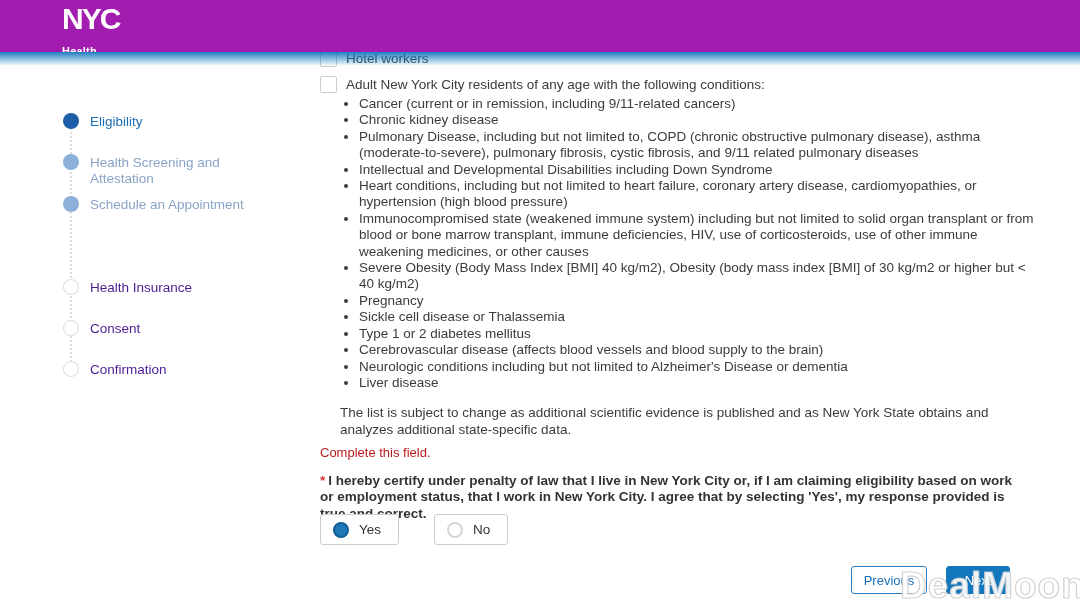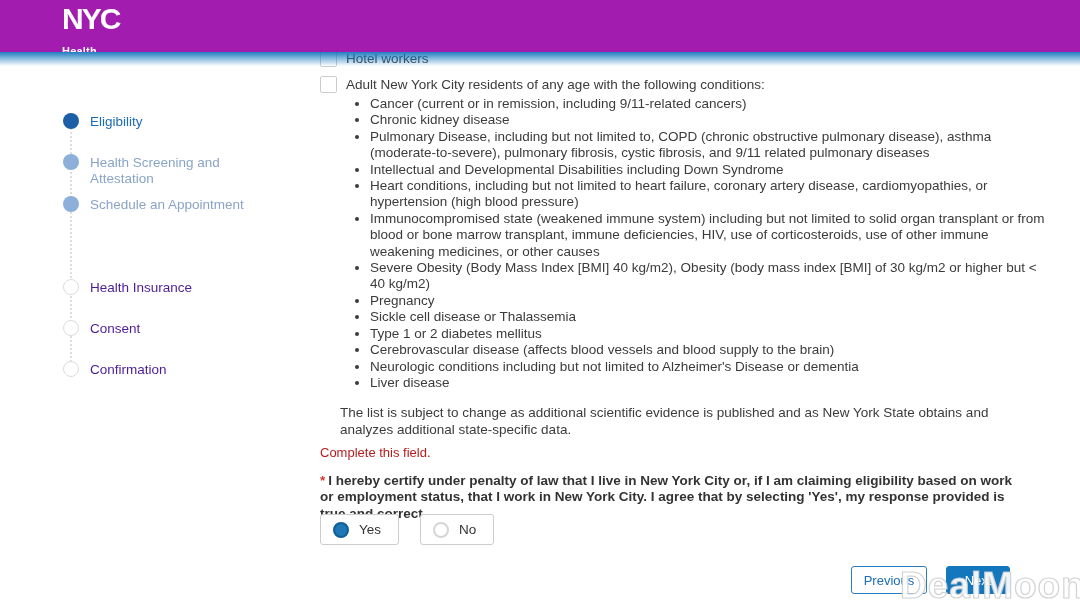--- a/index.html
+++ b/index.html
@@ -26,27 +26,27 @@
   .step.active .lbl{color:#1b6cb3;}
   .step.visited .lbl{color:#8aa4c6;}
   .step.future .lbl{color:#4c1d95;}
   .s0{top:113px}.s1{top:154px}.s2{top:196px}.s3{top:237px}.s4{top:279px}.s5{top:320px}.s6{top:361px}
   
   .content{position:absolute;left:320px;top:0;width:715px;font-size:13.5px;z-index:1;}
   .chk-row{position:absolute;left:0;display:flex;gap:9px;align-items:flex-start;}
   .r1{top:50px}.r2{top:76px}
   .checkbox{width:15px;height:15px;border:1px solid #ccc;border-radius:2px;background:#fff;flex:0 0 auto;cursor:pointer;}
   .chk-lbl{line-height:16px;padding-top:1px;}
-  .conditions{position:absolute;top:96px;left:32px;width:678px;margin:0;padding:0 0 0 18px;}
+  .conditions{position:absolute;top:96px;left:21px;width:678px;margin:0;padding:0 0 0 18px;}
   .conditions li{line-height:16.4px;}
   .note{position:absolute;top:405px;left:20px;width:662px;line-height:16.6px;}
   .error{position:absolute;top:445px;left:0;color:#b91c1c;font-size:13px;}
   .cert{position:absolute;top:473px;left:0;width:700px;font-weight:700;color:#333;line-height:16.3px;}
   .star{color:#cf3a32;margin-right:3px;}
-  .opt-row{position:absolute;top:514px;left:0;display:flex;gap:21px;}
+  .opt-row{position:absolute;top:514px;left:0;display:flex;gap:35px;}
   .opt{display:flex;align-items:center;gap:10px;border:1px solid #ccc;border-radius:3px;background:#fff;
        padding:0 17px 0 12px;height:29px;font-size:13.5px;color:#333;cursor:pointer;}
   .radio{width:12px;height:12px;border-radius:50%;box-sizing:content-box;}
   .radio.sel{background:#1d78b5;border:2px solid #0f5e96;}
   .radio.unsel{background:#fff;border:2px solid #d5d5d5;}
   
   .btn{position:absolute;top:566px;height:28px;border-radius:3px;font-size:13px;font-family:"Liberation Sans",sans-serif;cursor:pointer;z-index:15;}
   .btn-prev{left:851px;width:76px;background:#fff;border:1px solid #2a7cc0;color:#1b6db4;}
   .btn-next{left:946px;width:64px;background:#1377bd;border:1px solid #1377bd;color:#ffffff;}
   

